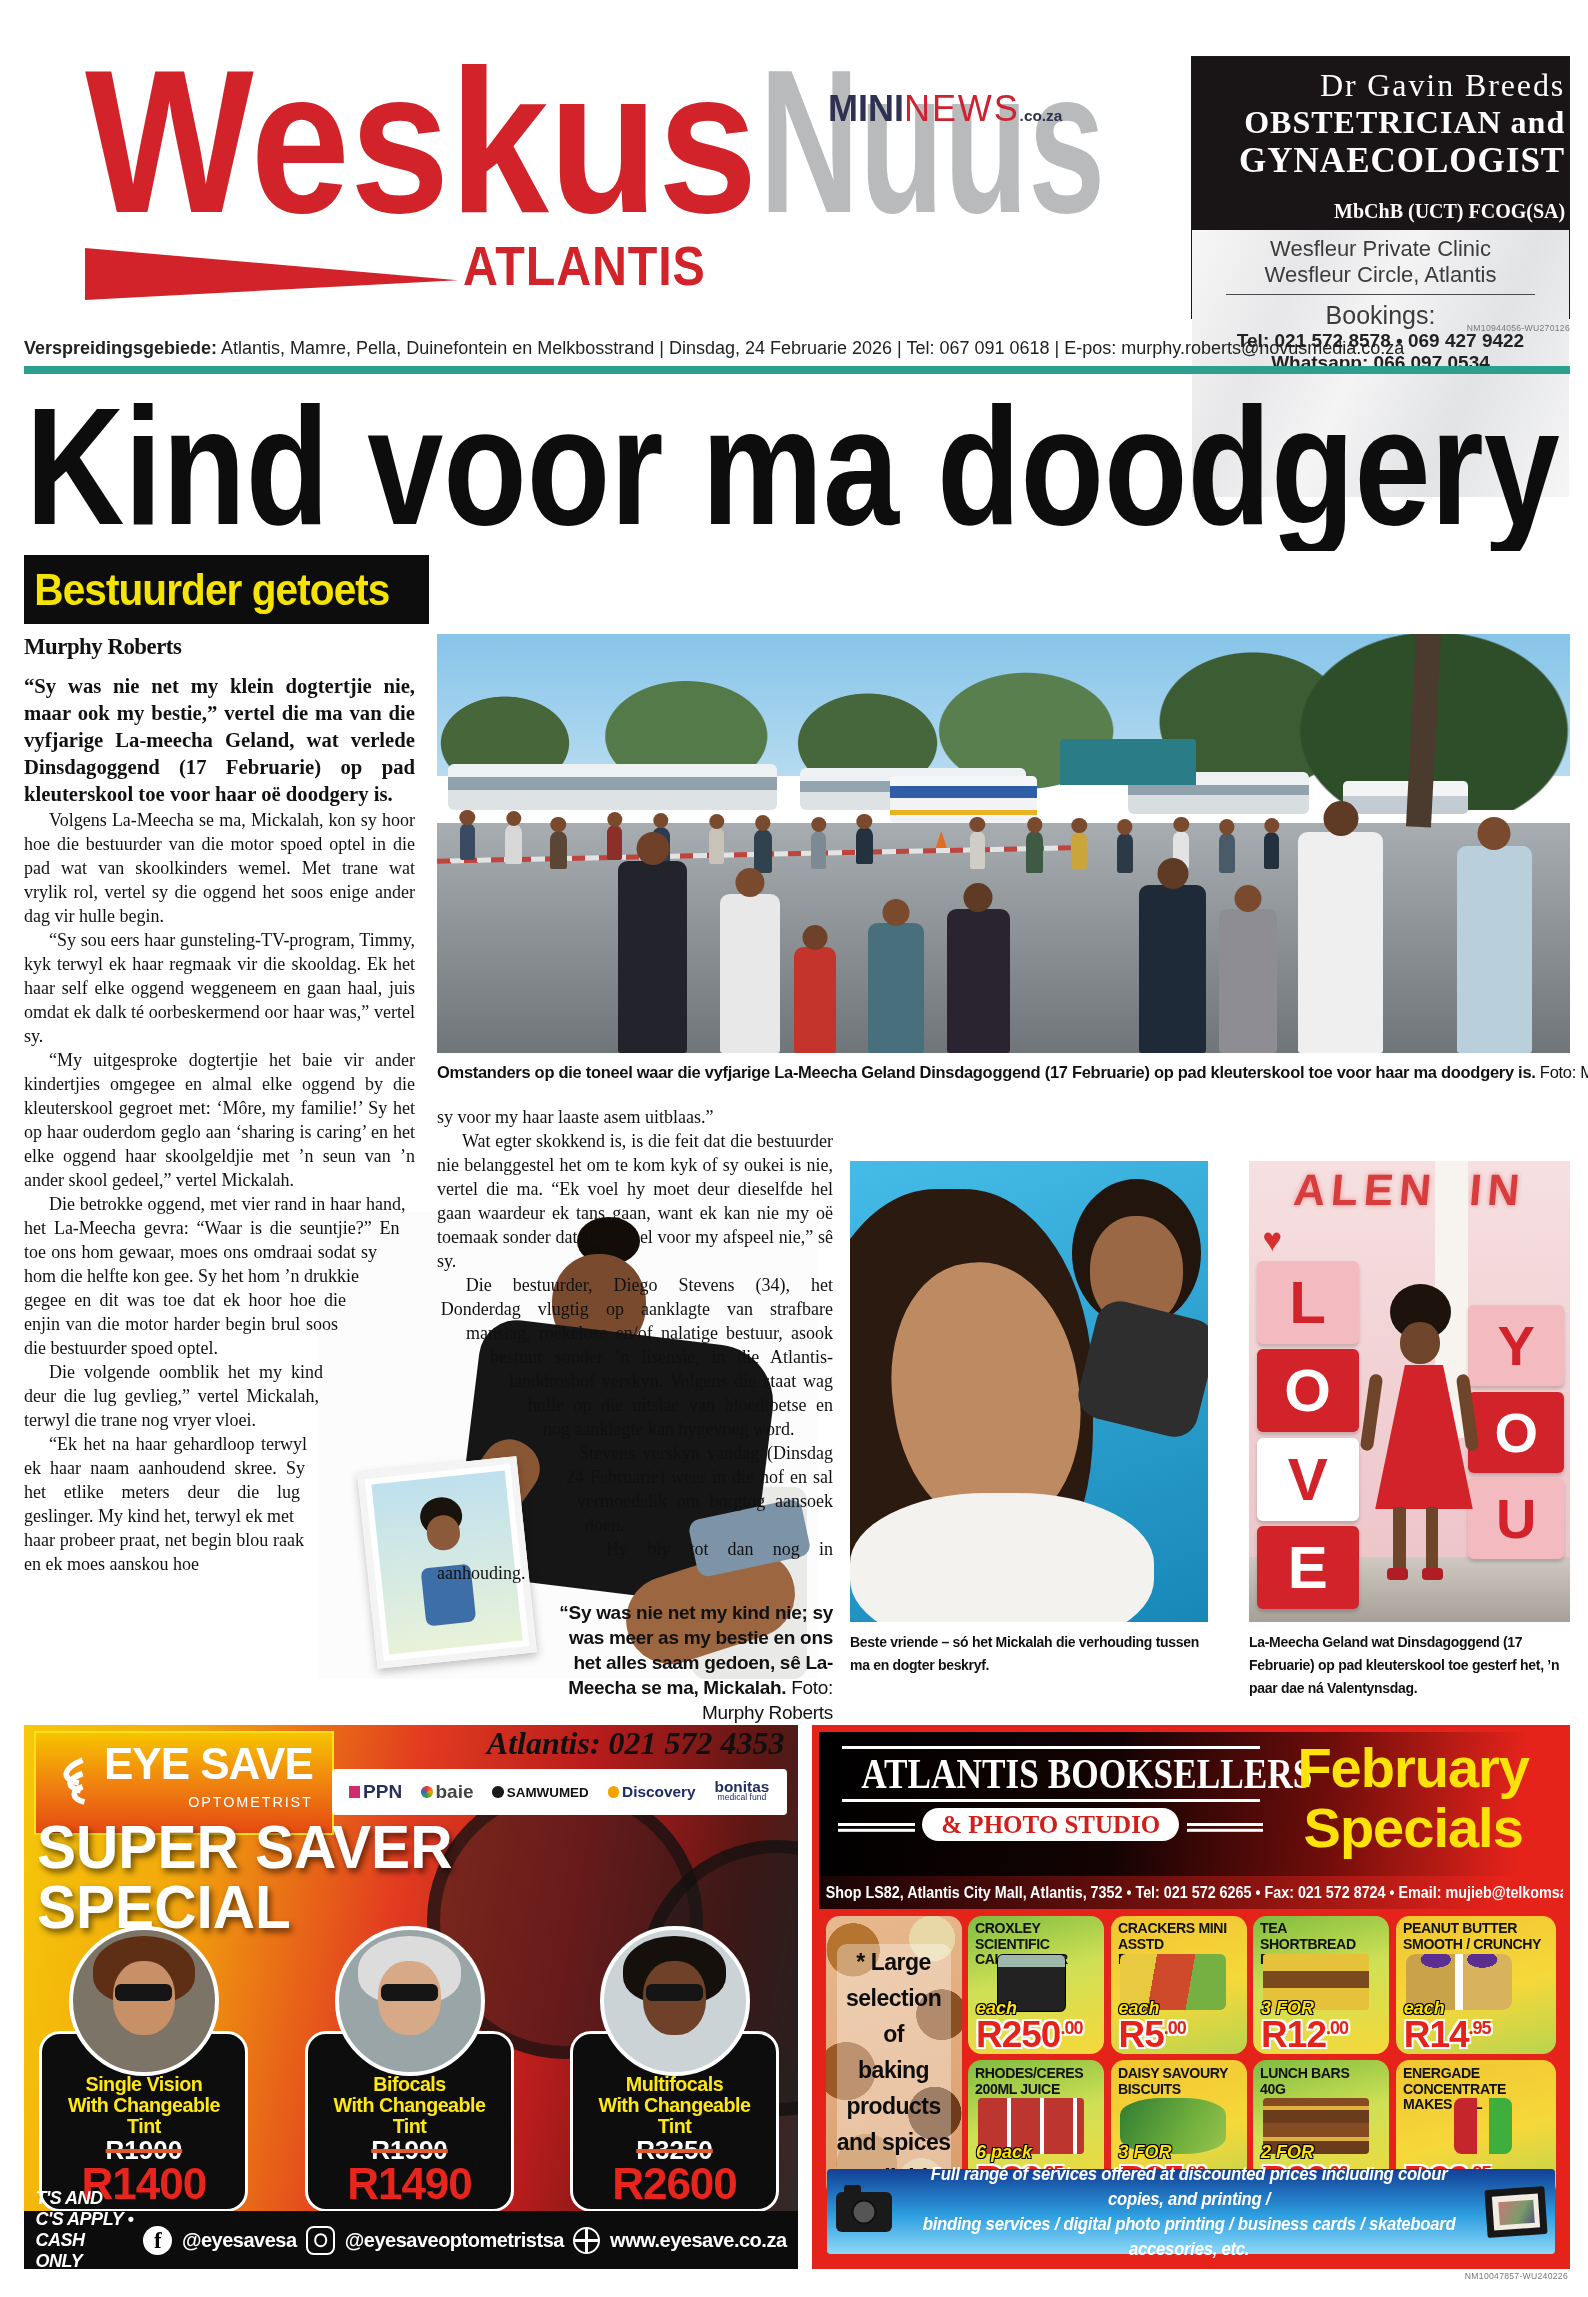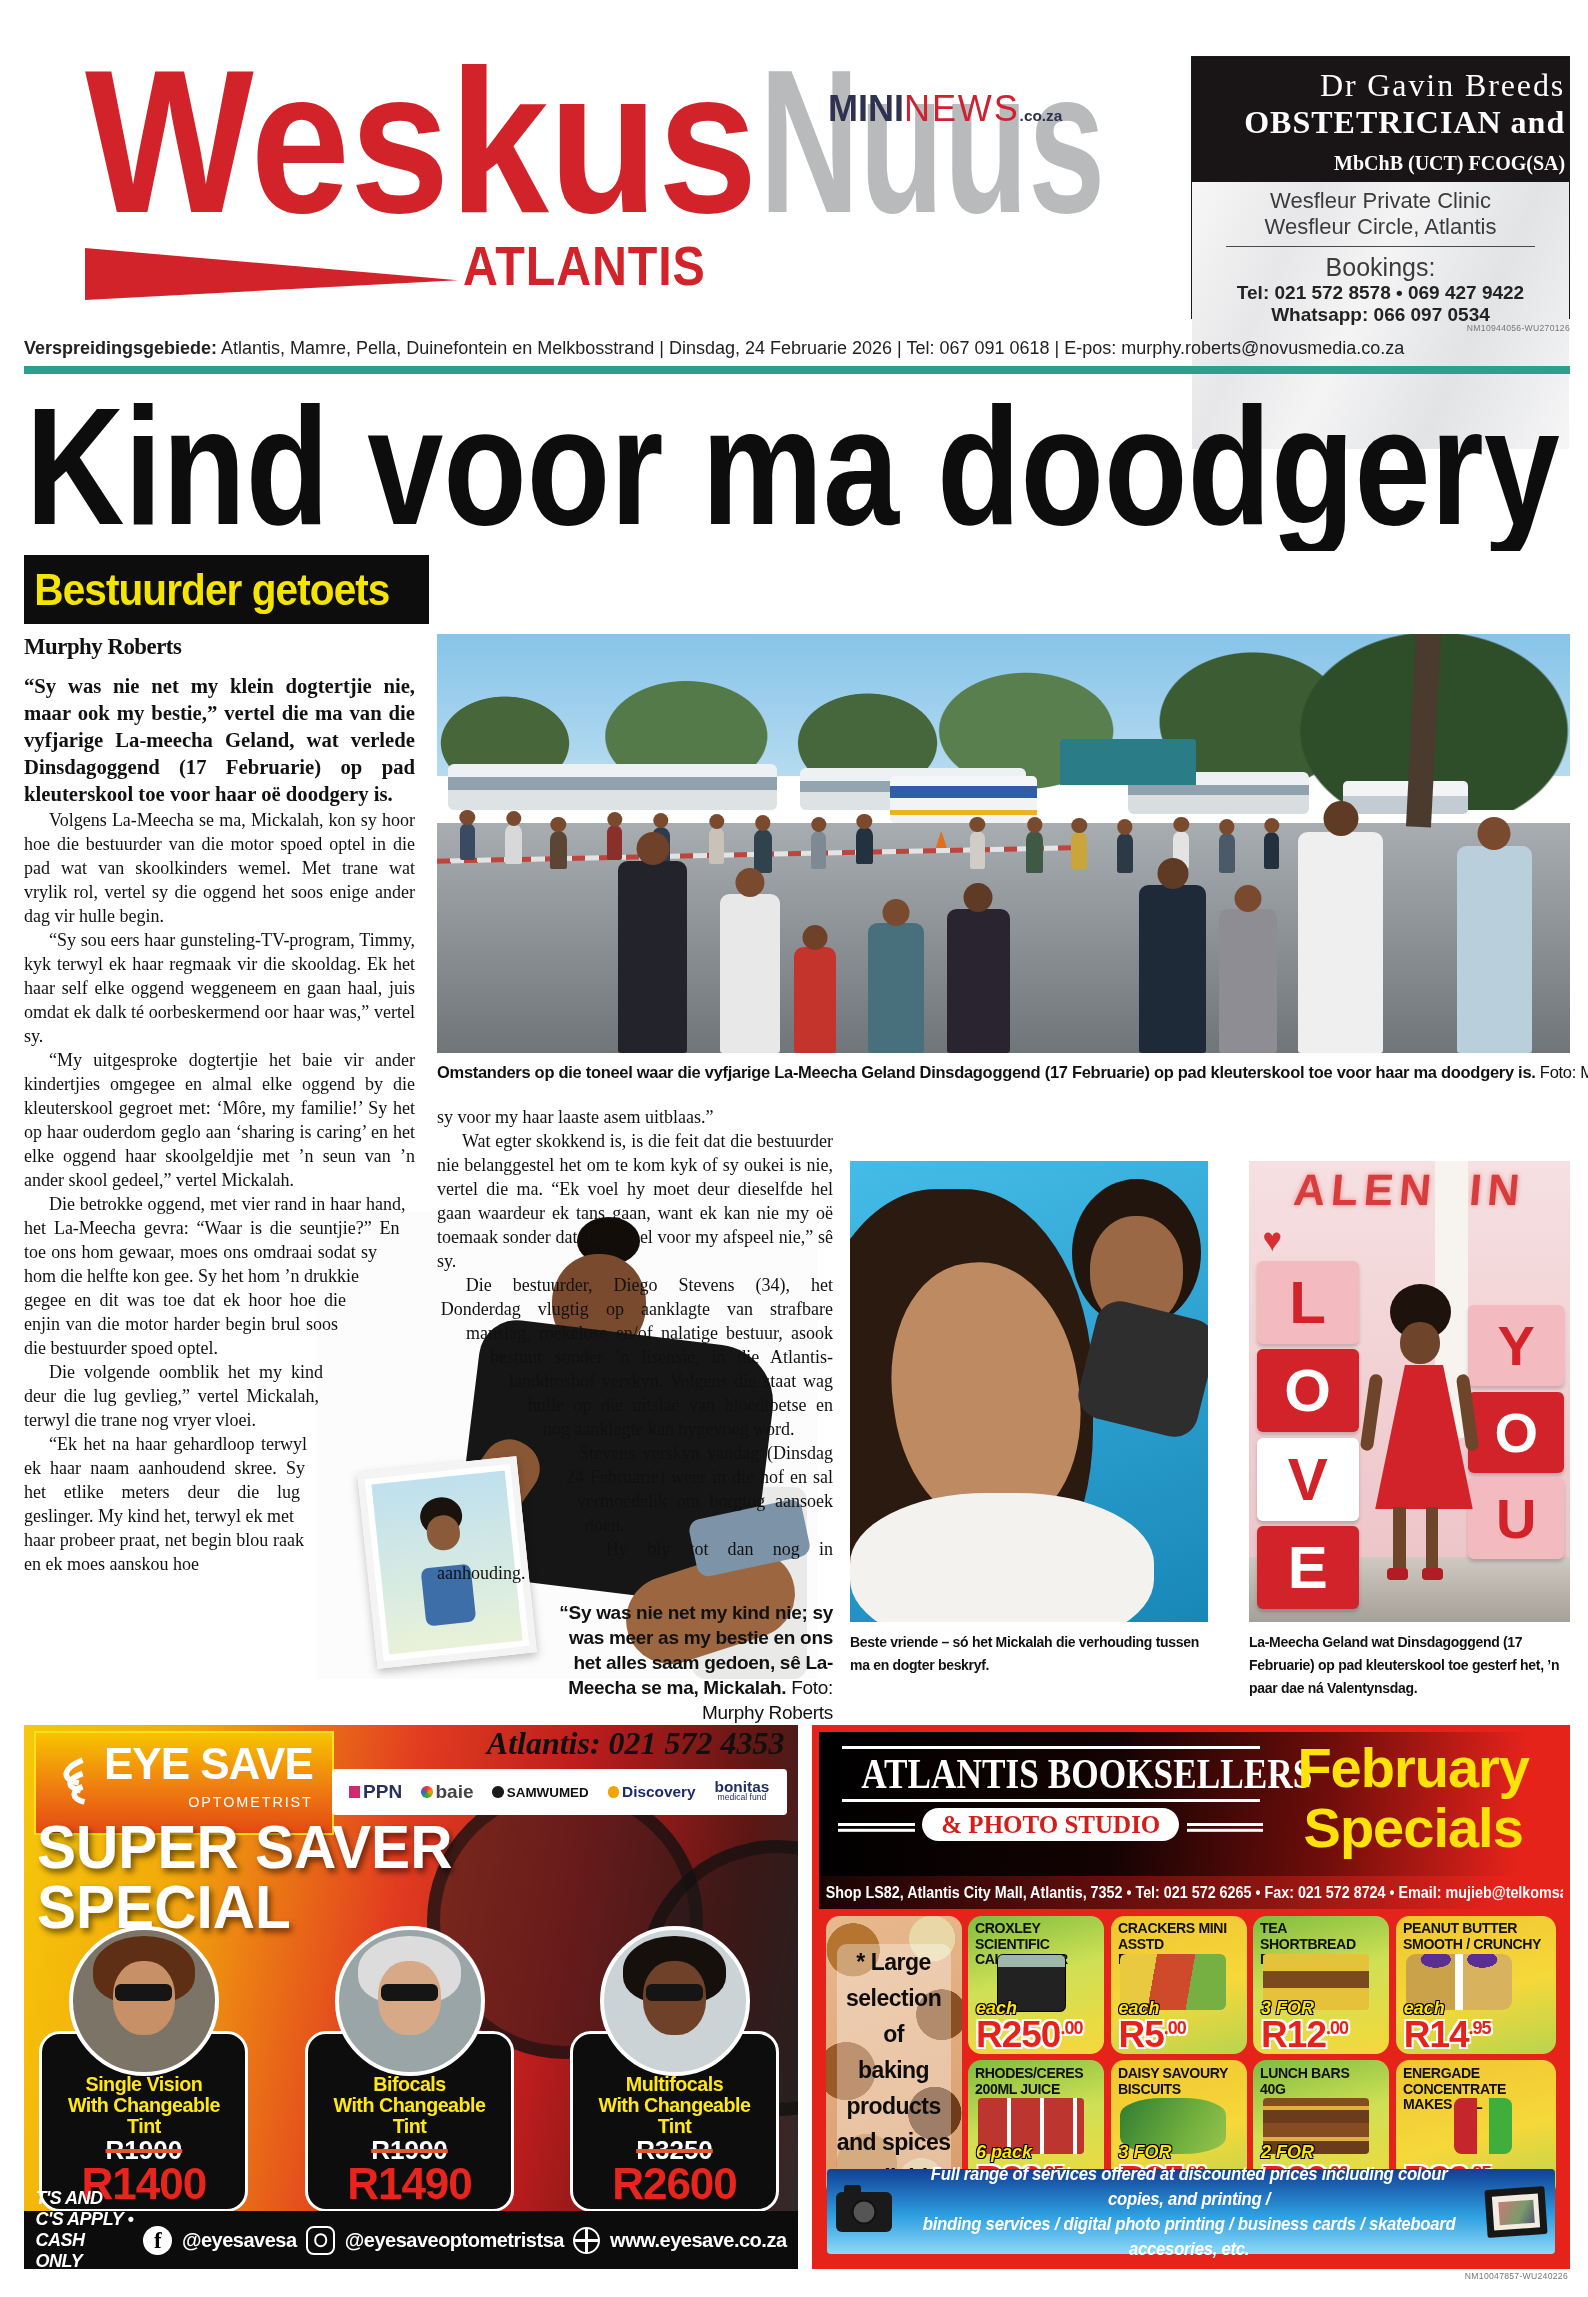--- a/index.html
+++ b/index.html
@@ -13,21 +13,21 @@
           transform:scaleX(.88);transform-origin:left;letter-spacing:1px}
   .nova{position:absolute;left:828px;top:88px;font-weight:900;font-size:36px;color:#2f3150;white-space:nowrap}
   .nova .nw{color:#cf2130;font-weight:400;letter-spacing:1.9px}
   .nova .sx{font-size:15.4px;font-weight:700;color:#2f3150}
   .dra{position:absolute;left:1191px;top:56px;width:379px;height:263px;border:1.9px solid #1a1a1a;box-sizing:border-box}
   .dra-top{background:#191516;color:#fff;text-align:right;padding:9.6px 3.8px 7.7px;
            font-family:"Liberation Serif",serif}
   .dra-top .l1{font-size:32px;letter-spacing:1.9px}
   .dra-top .l2{font-size:32px;font-weight:700;letter-spacing:1px}
   .dra-top .l3{font-size:35px;font-weight:700;letter-spacing:1px}
-  .dra-top .l4{font-size:20px;font-weight:700;margin-top:11px}
+  .dra-top .l4{font-size:20px;font-weight:700;margin-top:19px}
   .dra-bot{background:
       linear-gradient(115deg,#f7f7f7 0%,#e7e7e9 25%,#f4f4f5 45%,#e2e3e5 70%,#f6f6f7 100%);
       text-align:center;color:#3b3b3b;padding:5.8px 0 0;height:100%}
   .dra-bot .c{font-size:22px}
   .dra-hr{width:82%;margin:5.8px auto;border-top:1.9px solid #4a4a4a}
   .dra-bot .b{font-size:25px}
   .dra-bot .t{font-size:19px;font-weight:700;color:#222}
   .tinycode{position:absolute;font-size:8.6px;color:#777;letter-spacing:0.3px}
   .infoline{position:absolute;left:24px;top:338px;font-size:18px;white-space:nowrap;color:#222}
   .infoline b{font-weight:700}
@@ -166,20 +166,21 @@
   </svg>
   <div class="wedge"></div>
   <div class="region">ATLANTIS</div>
   <div class="nova"><span>MINI</span><span class="nw">NEWS</span><span class="sx">.co.za</span></div>
 </div>
 
 <div class="dra">
   <div class="dra-top">
     <div class="l1">Dr Gavin Breeds</div>
     <div class="l2">OBSTETRICIAN and</div>
+    <div class="l3">GYNAECOLOGIST</div>
     <div class="l4">MbChB (UCT) FCOG(SA)</div>
   </div>
   <div class="dra-bot">
     <div class="c">Wesfleur Private Clinic</div>
     <div class="c">Wesfleur Circle, Atlantis</div>
     <div class="dra-hr"></div>
     <div class="b">Bookings:</div>
     <div class="t">Tel: 021 572 8578 • 069 427 9422</div>
     <div class="t">Whatsapp: 066 097 0534</div>
   </div>

